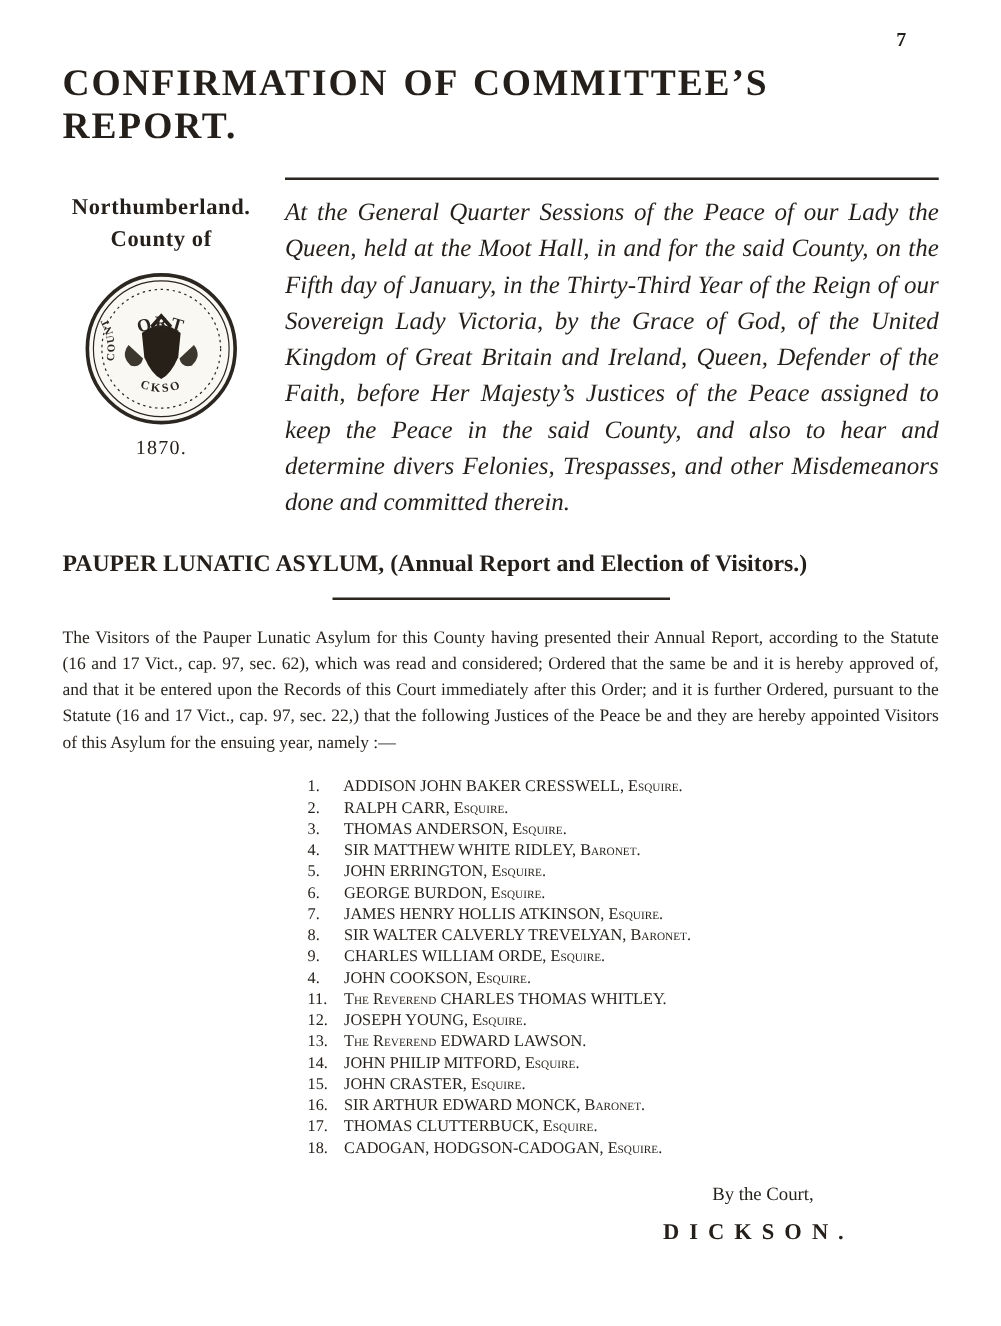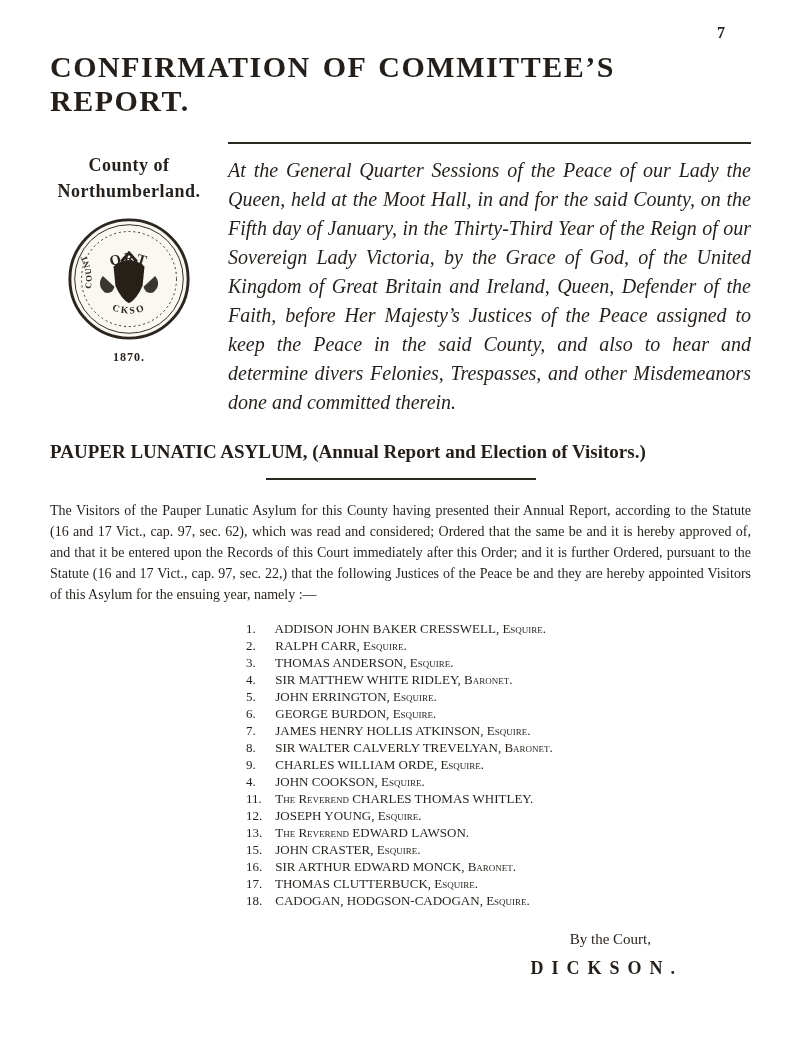--- a/index.html
+++ b/index.html
@@ -11,21 +11,21 @@
   }
   .page-number { position: absolute; top: 24px; right: 76px; font-size: 16px; font-weight: bold; }
   .title {
     margin: 30px 0 0; font-size: 30px; font-weight: bold;
     letter-spacing: 1.5px; word-spacing: 3px;
   }
   .columns { display: flex; margin-top: 24px; gap: 20px; }
   .left-col { width: 158px; flex: 0 0 auto; text-align: center; padding-top: 10px; }
   .county-heading { font-size: 18px; font-weight: bold; line-height: 1.45; letter-spacing: 0.5px; }
   .seal { width: 126px; height: 126px; margin: 12px auto 8px; display: block; }
-  .year { font-size: 12px; font-weight: bold; letter-spacing: 1px; }
+  .year { font-size: 16px; font-weight: normal; letter-spacing: 1px; }
   .right-col { flex: 1 1 auto; }
   .title-rule { border-top: 2px solid #2b2620; margin-bottom: 12px; }
   .session-text { margin: 0; font-style: italic; font-size: 20px; line-height: 29px; text-align: justify; }
   .section-heading { margin: 24px 0 0; text-align: left; font-size: 19px; font-weight: bold; }
   .section-rule { width: 270px; border-top: 2px solid #2b2620; margin: 15px auto 0; }
   .body-text { margin: 20px 0 0; font-size: 14px; line-height: 1.5; text-align: justify; }
   .justice-list { list-style: none; margin: 16px 0 0; padding: 0 0 0 196px; font-size: 13px; line-height: 16px; }
   .justice-list li { margin: 0 0 1px; }
   .num { display: inline-block; width: 26px; }
   .sc { font-variant: small-caps; }
@@ -37,22 +37,22 @@
 
 <div class="page">
 
   <div class="page-number">7</div>
 
   <h1 class="title">CONFIRMATION OF COMMITTEE’S REPORT.</h1>
 
   <div class="columns">
     <div class="left-col">
       <div class="county-heading">
+        <div>Northumberland.</div>
         <div>County of</div>
-        <div>Northumberland.</div>
       </div>
       <svg class="seal" viewBox="0 0 130 130">
         <defs>
           <path id="sealArcTop" d="M 22 78 A 46 46 0 0 1 108 78" fill="none"></path>
           <path id="sealArcBottom" d="M 27 75 A 41 41 0 0 0 103 75" fill="none"></path>
           <path id="sealArcLeft" d="M 20 90 A 51 51 0 0 0 20 40" fill="none"></path>
         </defs>
         <circle cx="65" cy="65" r="61" fill="#faf8f2" stroke="#2b2620" stroke-width="3"></circle>
         <circle cx="65" cy="65" r="56" fill="none" stroke="#2b2620" stroke-width="1"></circle>
         <circle cx="65" cy="65" r="49" fill="none" stroke="#2b2620" stroke-width="1" stroke-dasharray="2 3"></circle>
@@ -157,20 +157,26 @@
       <span>JOSEPH YOUNG,</span>
       <span class="sc">Esquire.</span>
     </li>
     <li>
       <span class="num">13.</span>
       <span class="sc">The Reverend</span>
       <span>EDWARD LAWSON.</span>
       <span class="sc"></span>
     </li>
     <li>
+      <span class="num">14.</span>
+      <span class="sc"></span>
+      <span>JOHN PHILIP MITFORD,</span>
+      <span class="sc">Esquire.</span>
+    </li>
+    <li>
       <span class="num">15.</span>
       <span class="sc"></span>
       <span>JOHN CRASTER,</span>
       <span class="sc">Esquire.</span>
     </li>
     <li>
       <span class="num">16.</span>
       <span class="sc"></span>
       <span>SIR ARTHUR EDWARD MONCK,</span>
       <span class="sc">Baronet.</span>

